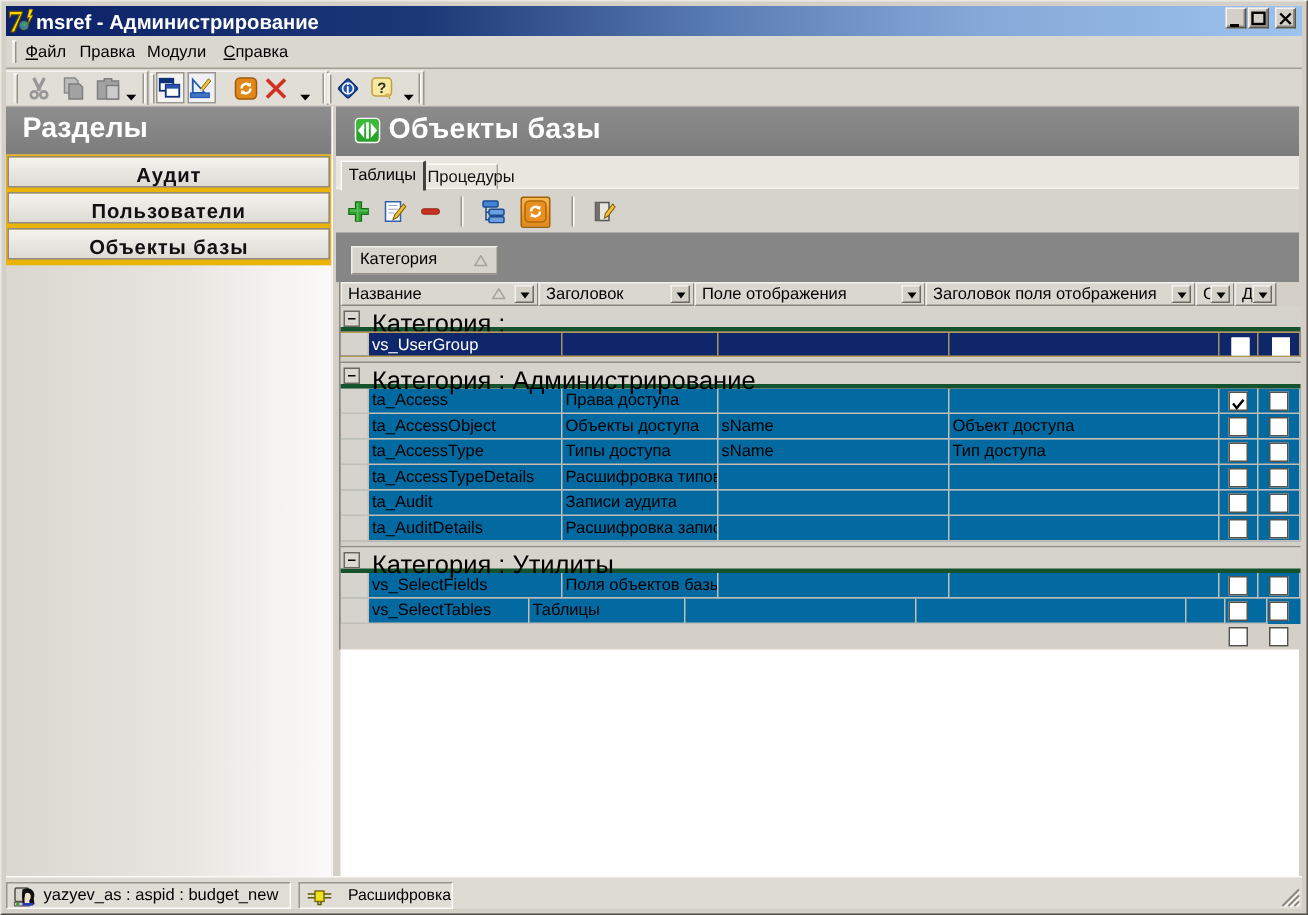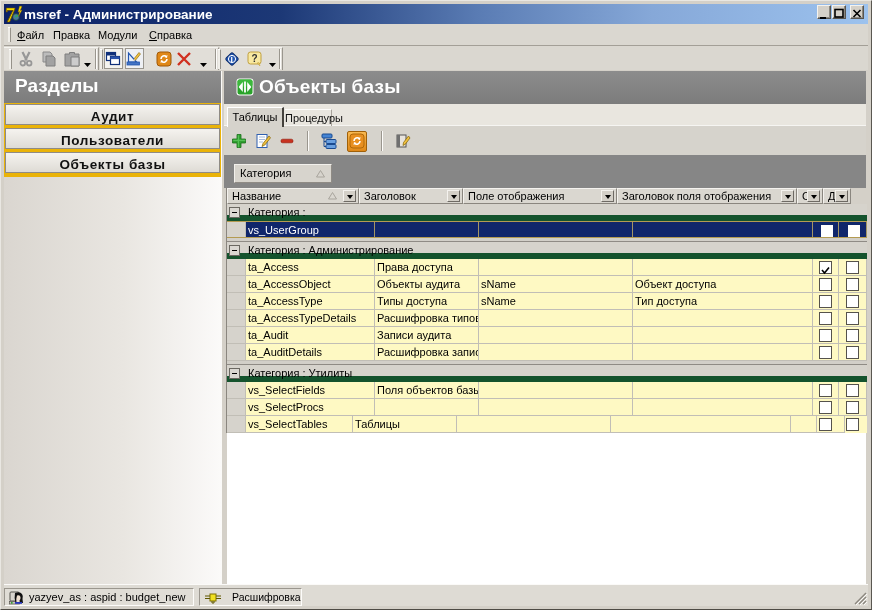--- a/index.html
+++ b/index.html
@@ -62,23 +62,23 @@
 .hrow { display:flex; height:16px; }
 .hcell { background:#dad7d0; border-top:1px solid #f4f2ee; border-left:1px solid #f4f2ee;
   border-right:1px solid #8a867f; border-bottom:1px solid #8a867f;
   font-size:11px; color:#000; padding-left:4px; line-height:14px;
   white-space:nowrap; overflow:hidden; position:relative; }
 .ddbtn { position:absolute; right:2px; top:1px; width:13px; height:12px; background:#d4d0c8;
   border-top:1px solid #f4f2ee; border-left:1px solid #f4f2ee;
   border-right:1px solid #6e6a64; border-bottom:1px solid #6e6a64; }
 .ddbtn:after { content:""; position:absolute; left:3px; top:4px;
   border-left:3px solid transparent; border-right:3px solid transparent; border-top:4px solid #000; }
-.grow { display:flex; height:17px; background:#d6d3cc; border-bottom:6px solid #14532d;
-  font-size:11px; position:relative; }
-.drow { display:flex; height:17px; background:#fef9c3; font-size:11px; }
+.grow { display:flex; height:17px; background:#d6d3cc; border-bottom:3px solid #14532d;
+  font-size:17px; position:relative; }
+.drow { display:flex; height:17px; background:#0369a1; font-size:11px; }
 .gap { height:4px; background:#d2cfc8; border-bottom:1px solid #8f8b85; }
 .cell { border-right:1px solid #c1beb6; border-bottom:1px solid #c1beb6;
   padding:2px 0 0 2px; white-space:nowrap; overflow:hidden; }
 .gut { width:19px; background:#d6d3cc; border-right:1px solid #c1beb6; border-bottom:1px solid #c1beb6; }
 .cb { position:absolute; width:13px; height:13px; background:#fff; border:1px solid #55524c; }
 .minus-btn { position:absolute; left:2px; top:3px; width:11px; height:11px; background:#dbd8d2;
   border:1px solid #6b6861; font-size:9px; }
 .minus-btn:after { content:""; position:absolute; left:2px; top:4px; width:5px; height:1px; background:#000; }
 
 .statusbar { position:absolute; left:4px; top:584px; width:864px; height:22px; background:#dedbd4; border-top:1px solid #fbfaf8; }
@@ -290,21 +290,21 @@
       <div class="cell" style="width:129px">ta_Access</div>
       <div class="cell" style="width:104px">Права доступа</div>
       <div class="cell" style="width:154px"></div>
       <div class="cell" style="width:180px"></div>
       <div class="cell" style="width:26px;position:relative"></div>
       <div class="cell" style="width:28px"></div>
     </div>
   <div class="drow">
       <div class="gut"></div>
       <div class="cell" style="width:129px">ta_AccessObject</div>
-      <div class="cell" style="width:104px">Объекты аудита</div>
+      <div class="cell" style="width:104px">Объекты доступа</div>
       <div class="cell" style="width:154px">sName</div>
       <div class="cell" style="width:180px">Объект доступа</div>
       <div class="cell" style="width:26px"></div>
       <div class="cell" style="width:28px"></div>
     </div>
   <div class="drow">
       <div class="gut"></div>
       <div class="cell" style="width:129px">ta_AccessType</div>
       <div class="cell" style="width:104px">Типы доступа</div>
       <div class="cell" style="width:154px">sName</div>
@@ -341,29 +341,20 @@
     </div>
   <div class="gap"></div>
   <div class="grow">
       <div class="minus-btn"></div>
       <div style="padding:2px 0 0 21px">Категория : Утилиты</div>
     </div>
   <div class="drow">
       <div class="gut"></div>
       <div class="cell" style="width:129px">vs_SelectFields</div>
       <div class="cell" style="width:104px">Поля объектов базы</div>
-      <div class="cell" style="width:154px"></div>
-      <div class="cell" style="width:180px"></div>
-      <div class="cell" style="width:26px"></div>
-      <div class="cell" style="width:28px"></div>
-    </div>
-  <div class="drow">
-      <div class="gut"></div>
-      <div class="cell" style="width:129px">vs_SelectProcs</div>
-      <div class="cell" style="width:104px"></div>
       <div class="cell" style="width:154px"></div>
       <div class="cell" style="width:180px"></div>
       <div class="cell" style="width:26px"></div>
       <div class="cell" style="width:28px"></div>
     </div>
   <div class="drow">
       <div class="gut"></div>
       <div class="cell" style="width:107px">vs_SelectTables</div>
       <div class="cell" style="width:104px">Таблицы</div>
       <div class="cell" style="width:154px"></div>

